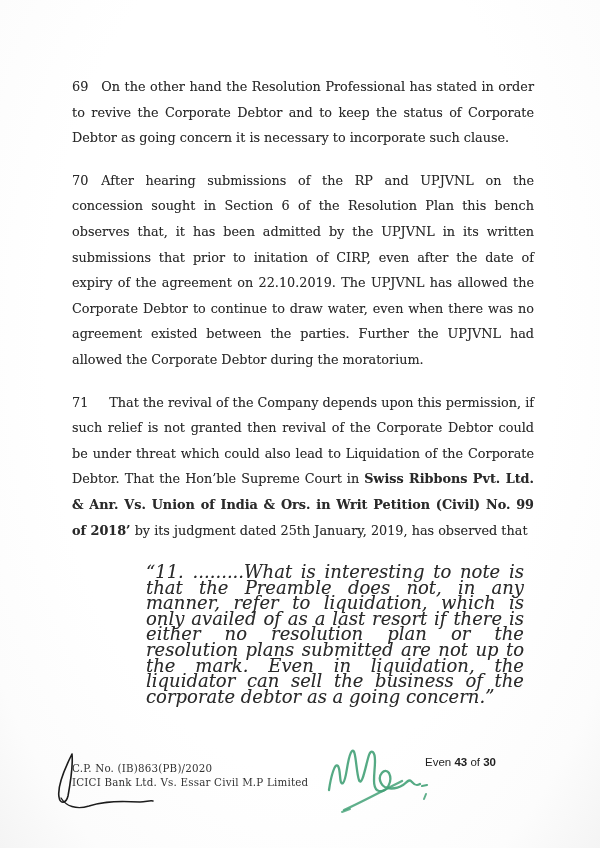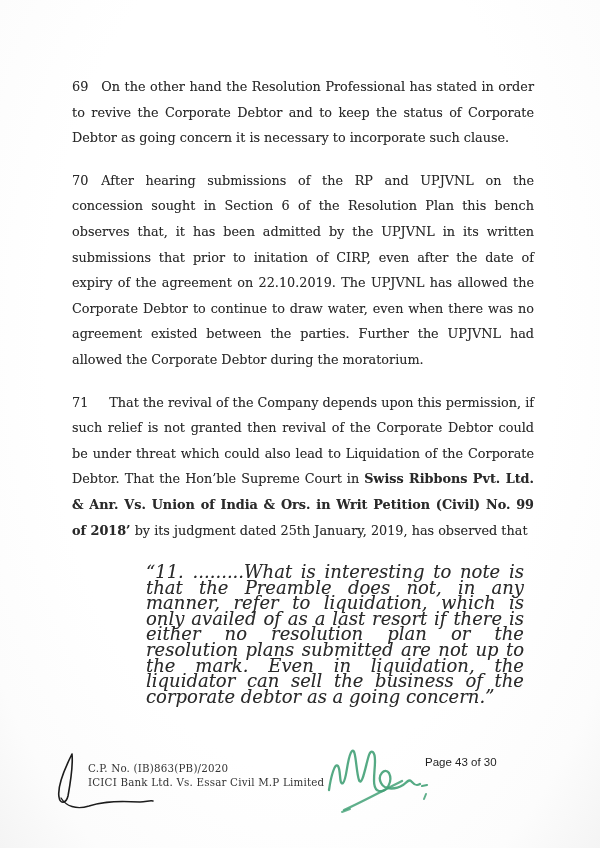--- a/index.html
+++ b/index.html
@@ -48,36 +48,35 @@
     top: 752px;
   }
   .case-block {
     position: absolute;
     left: 72px;
     top: 762px;
     font-size: 10.3px;
     line-height: 13.5px;
     color: #333333;
     letter-spacing: 0.2px;
-    padding-left: 16px;
   }
   .signature {
     position: absolute;
     left: 322px;
     top: 736px;
   }
   .page-label {
     position: absolute;
     left: 425px;
     top: 756px;
     font-family: "Liberation Sans", sans-serif;
     font-size: 11.5px;
     color: #1f1f1f;
   }
-  .page-label b { font-weight: 400; }
+  .page-label b { font-weight: 700; }
 </style>
 </head>
 <body>
 
 <div class="page">
 
   <div class="main">
 
     <p class="para"><span class="pnum">69</span><span class="gap g12"></span><span>On the other hand the Resolution Professional has stated in order to revive the Corporate Debtor and to keep the status of Corporate Debtor as going concern it is necessary to incorporate such clause.</span></p>
 
@@ -101,15 +100,15 @@
   </div>
 
   <svg class="signature" width="112" height="82" viewBox="0 0 112 82">
     <path d="M7 54 C9 40 13 26 16 30 C19 34 17 50 21 47 C25 44 25 20 30 15 C34 11 34 36 37 44 C40 52 44 28 47 19 C49 13 53 15 53 25 C53 37 49 53 57 55 C65 57 71 45 67 37 C63 31 55 39 59 47 C63 55 75 53 81 49 C85 46 87 43 89 45 C91 47 93 51 98 48" fill="none" stroke-width="2.3" stroke-linecap="round" opacity="0.9" stroke="#43a177"></path>
     <path d="M100 50 l5 -1" fill="none" stroke-width="2.2" stroke-linecap="round" opacity="0.9" stroke="#43a177"></path>
     <path d="M104 58 l-2 5" fill="none" stroke-width="2" stroke-linecap="round" opacity="0.85" stroke="#43a177"></path>
     <path d="M22 74 C40 66 62 54 80 45" fill="none" stroke-width="2.4" stroke-linecap="round" opacity="0.85" stroke="#43a177"></path>
     <path d="M20 76 l8 -3" fill="none" stroke-width="2" stroke-linecap="round" opacity="0.8" stroke="#43a177"></path>
   </svg>
 
-  <div class="page-label"><span>Page</span> <b>43</b> <span>of</span> <b>30</b></div>
+  <div class="page-label"><span>Even</span> <b>43</b> <span>of</span> <b>30</b></div>
 
 </div>
 
 </body></html>

